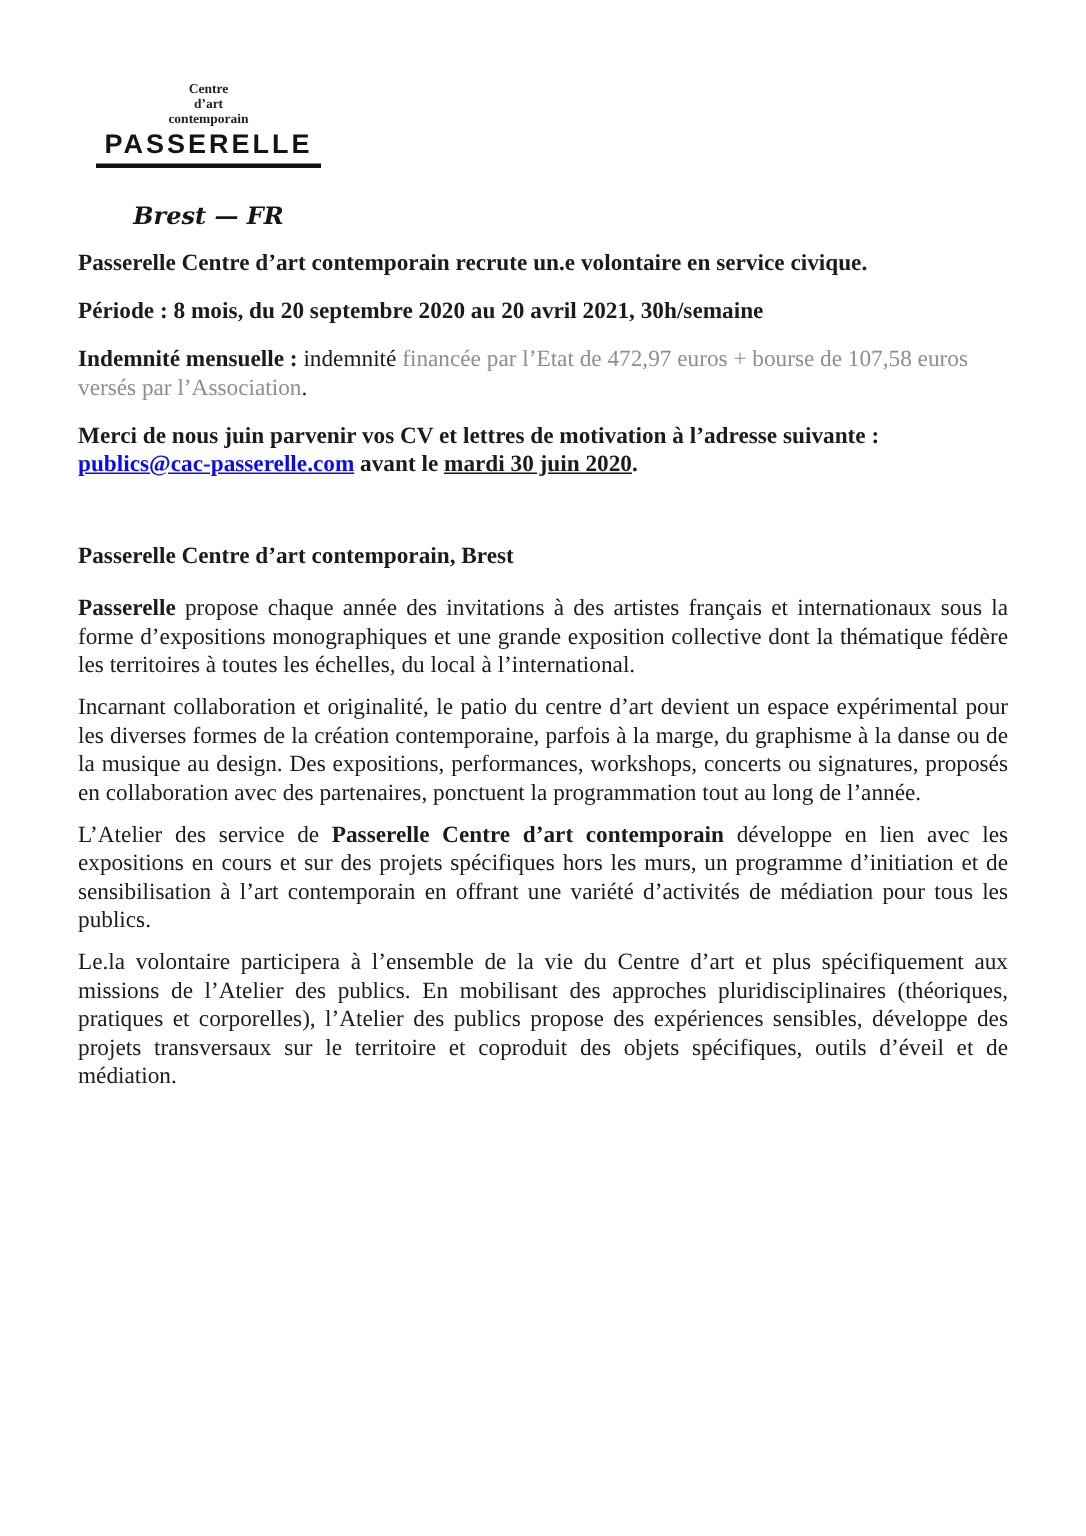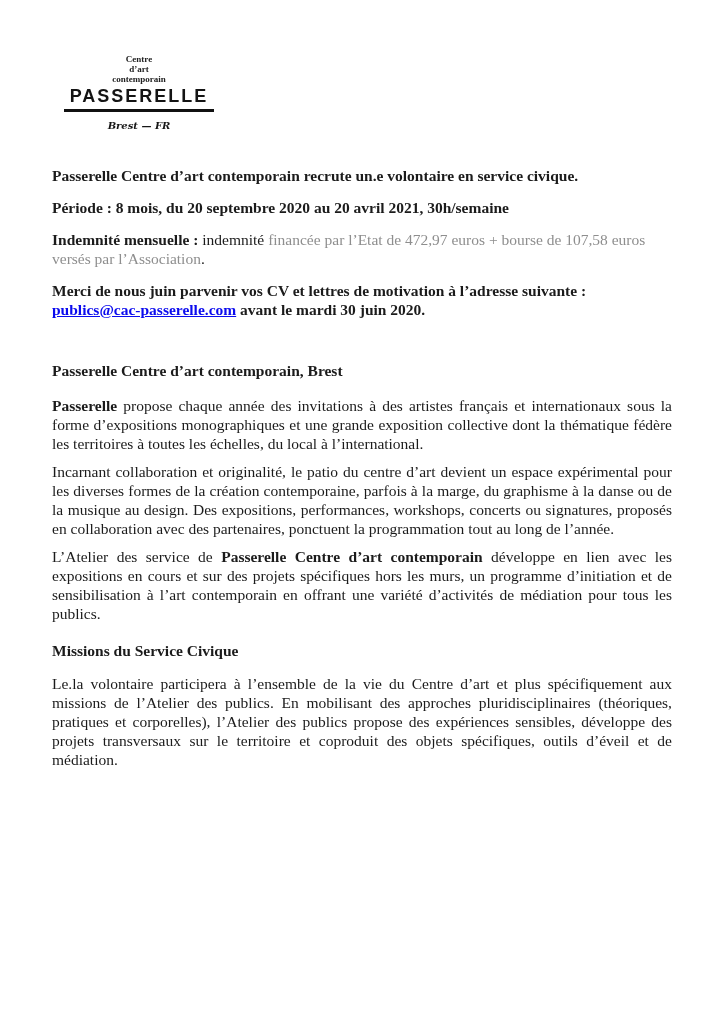--- a/index.html
+++ b/index.html
@@ -22,31 +22,31 @@
   .logo-sub{font-size:9px;line-height:10px;font-weight:bold;color:#222;}
   .logo-name{
     font-family:"Liberation Sans",sans-serif;
     font-size:18px;font-weight:bold;letter-spacing:2px;
     margin-top:2px;color:#141414;
   }
   .logo-rule{height:3px;background:var(--rule);margin-top:2px;}
   .logo-loc{
     font-family:"DejaVu Serif",serif;
     font-style:italic;font-weight:bold;
-    font-size:10px;margin-top:8px;color:#161616;
+    font-size:16px;margin-top:22px;color:#161616;
   }
   
   .content{
     position:absolute;left:52px;top:166px;width:620px;
     font-size:15.5px;line-height:19px;
   }
   .content p{margin:0 0 13px 0;}
   .b{font-weight:bold;}
   .muted{color:var(--muted);}
-  .u{}
+  .u{text-decoration:underline;}
   a.email{color:var(--link);font-weight:bold;text-decoration:underline;cursor:pointer;}
   .para{text-align:justify;margin:0 0 9px 0 !important;}
   .section-heading{font-weight:bold;margin:42px 0 16px 0 !important;}
   .missions-heading{font-weight:bold;margin:18px 0 14px 0 !important;}
 </style>
 </head>
 <body>
 
 <div class="page">
 
@@ -73,18 +73,17 @@
 
     <p class="section-heading">Passerelle Centre d’art contemporain, Brest</p>
 
 
     <p class="para"><span class="b">Passerelle</span><span> propose chaque année des invitations à des artistes français et internationaux sous la forme d’expositions monographiques et une grande exposition collective dont la thématique fédère les territoires à toutes les échelles, du local à l’international.</span></p>
 
     <p class="para">Incarnant collaboration et originalité, le patio du centre d’art devient un espace expérimental pour les diverses formes de la création contemporaine, parfois à la marge, du graphisme à la danse ou de la musique au design. Des expositions, performances, workshops, concerts ou signatures, proposés en collaboration avec des partenaires, ponctuent la programmation tout au long de l’année.</p>
 
     <p class="para"><span>L’Atelier des service de </span><span class="b">Passerelle Centre d’art contemporain</span><span> développe en lien avec les expositions en cours et sur des projets spécifiques hors les murs, un programme d’initiation et de sensibilisation à l’art contemporain en offrant une variété d’activités de médiation pour tous les publics.</span></p>
 
-    <p class="missions-heading">Missions du Service Civique</p>
 
     <p class="para">Le.la volontaire participera à l’ensemble de la vie du Centre d’art et plus spécifiquement aux missions de l’Atelier des publics. En mobilisant des approches pluridisciplinaires (théoriques, pratiques et corporelles), l’Atelier des publics propose des expériences sensibles, développe des projets transversaux sur le territoire et coproduit des objets spécifiques, outils d’éveil et de médiation.</p>
 
   </main>
 </div>
 
 </body></html>

